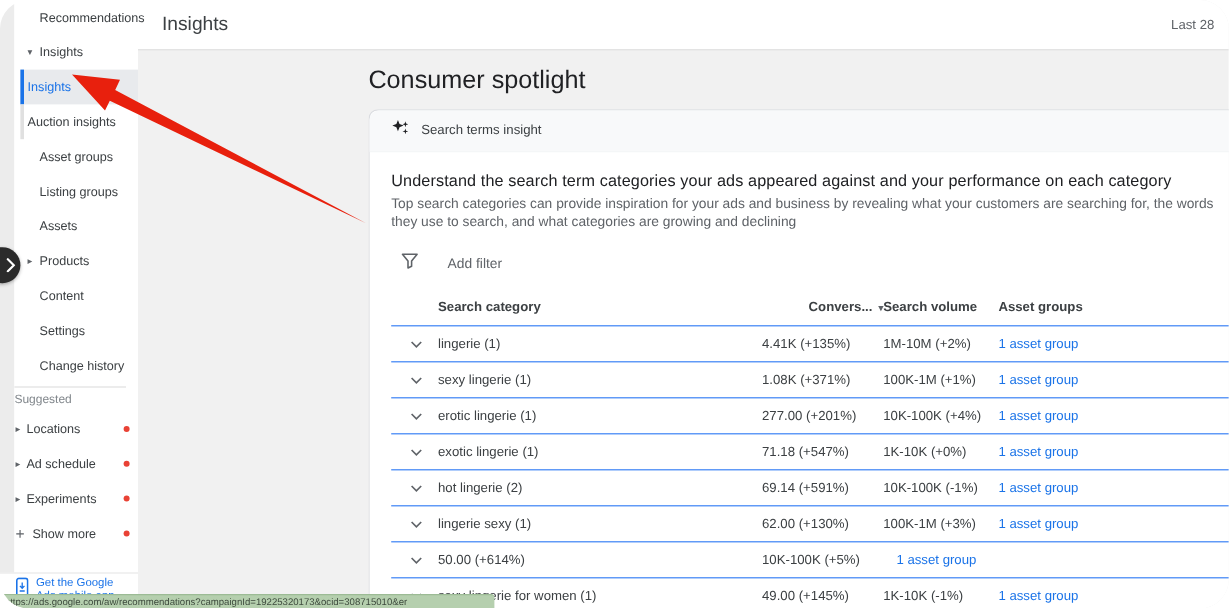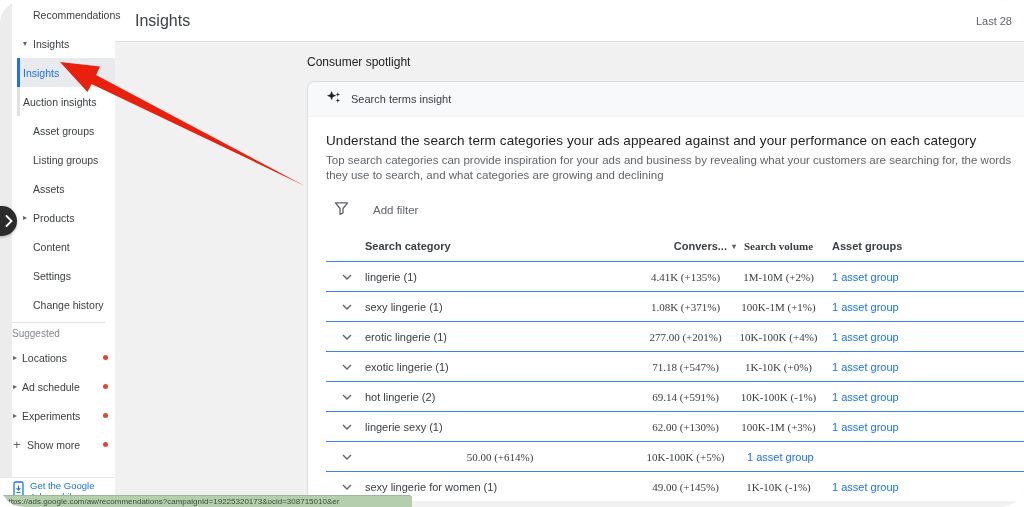--- a/index.html
+++ b/index.html
@@ -31,37 +31,37 @@
   
   .expand-btn { position:absolute; left:-13px; top:206px; width:30px; height:30px; border-radius:50%; background:#2b2b2b; z-index:10; display:flex; align-items:center; justify-content:flex-end; padding-right:4px; cursor:pointer; box-shadow:0 1px 3px rgba(0,0,0,.3); }
 
   
   .main { position:absolute; left:115px; top:0; right:0; bottom:0; background:#f1f1f1; }
   .topbar { height:42px; background:#fff; border-bottom:1px solid #dcdcdc; display:flex; align-items:center; }
   .page-title { font-size:16px; color:#3c4043; margin-left:20px; }
   .date-range { margin-left:auto; margin-right:12px; font-size:11px; color:#5f6368; }
 
   .content { padding-top:13px; }
-  .section-title { font-size:12px; font-weight:400; color:#202124; margin-left:192px; }
+  .section-title { font-size:21px; font-weight:400; color:#202124; margin-left:192px; }
 
   .card { margin:12px 0 0 192px; width:730px; min-height:420px; background:#fff; border:1px solid #dadce0; border-bottom:none; border-radius:8px 8px 0 0; }
   .card-head { height:35px; background:#f8f9fa; border-radius:8px 8px 0 0; border-bottom:1px solid #f1f3f4; display:flex; align-items:center; gap:10px; padding-left:18px; }
   .badge-label { font-size:11px; color:#3c4043; }
   .card-body { padding:16px 12px 0 18px; }
   .card-heading { font-size:13.5px; font-weight:400; color:#202124; margin-bottom:5px; letter-spacing:.1px; }
   .card-desc { font-size:11.5px; line-height:15px; color:#5f6368; width:700px; }
 
   .filter-row { margin-top:14px; display:flex; align-items:center; gap:24px; height:26px; padding-left:8px; }
   .filter-label { font-size:11.5px; color:#5f6368; cursor:pointer; }
 
   .tbl { margin-top:8px; }
   .trow, .thead { display:grid; grid-template-columns:24px 270px 101px 85px 1fr; align-items:center; height:30px; padding-left:15px; }
   .thead { font-size:11px; font-weight:700; color:#3c4043; }
   .trow { font-size:11px; color:#3c4043; border-top:1px solid #3b82f6; }
-  .c-num { text-align:center;font-family:Liberation Serif, serif; }
+  .c-num { text-align:left; }
   .c-head-conv { text-align:right; display:flex; justify-content:flex-end; align-items:center; gap:5px; }
   .sort { font-size:8px; color:#5f6368; }
   .c-assets { padding-left:11px; }
   .asset-link { color:#1a73e8; text-decoration:none; cursor:pointer; }
   .chev-btn { display:flex; align-items:center; cursor:pointer; }
 
   
   .arrow-overlay { position:absolute; left:0; top:0; width:1024px; height:507px; pointer-events:none; z-index:50; }
   .status-bubble { position:absolute; left:0; bottom:0; width:412px; height:12px; background:#b5cfae; border-top:1px solid #9cbb95; border-top-right-radius:3px; z-index:60; font-size:8px; color:#3d4a3d; line-height:11px; padding:0 4px; white-space:nowrap; overflow:hidden; }
 </style>

